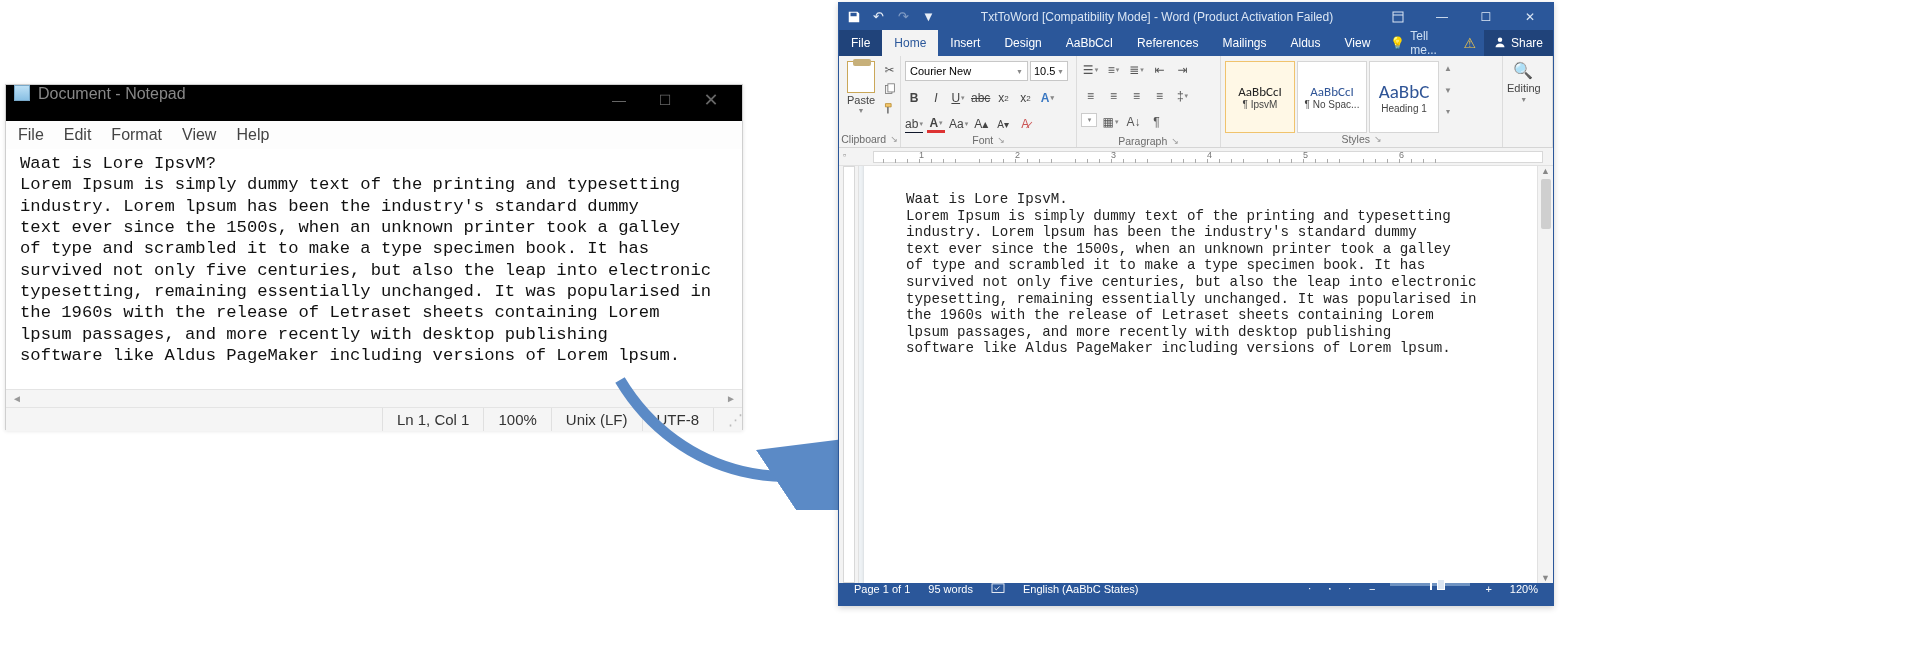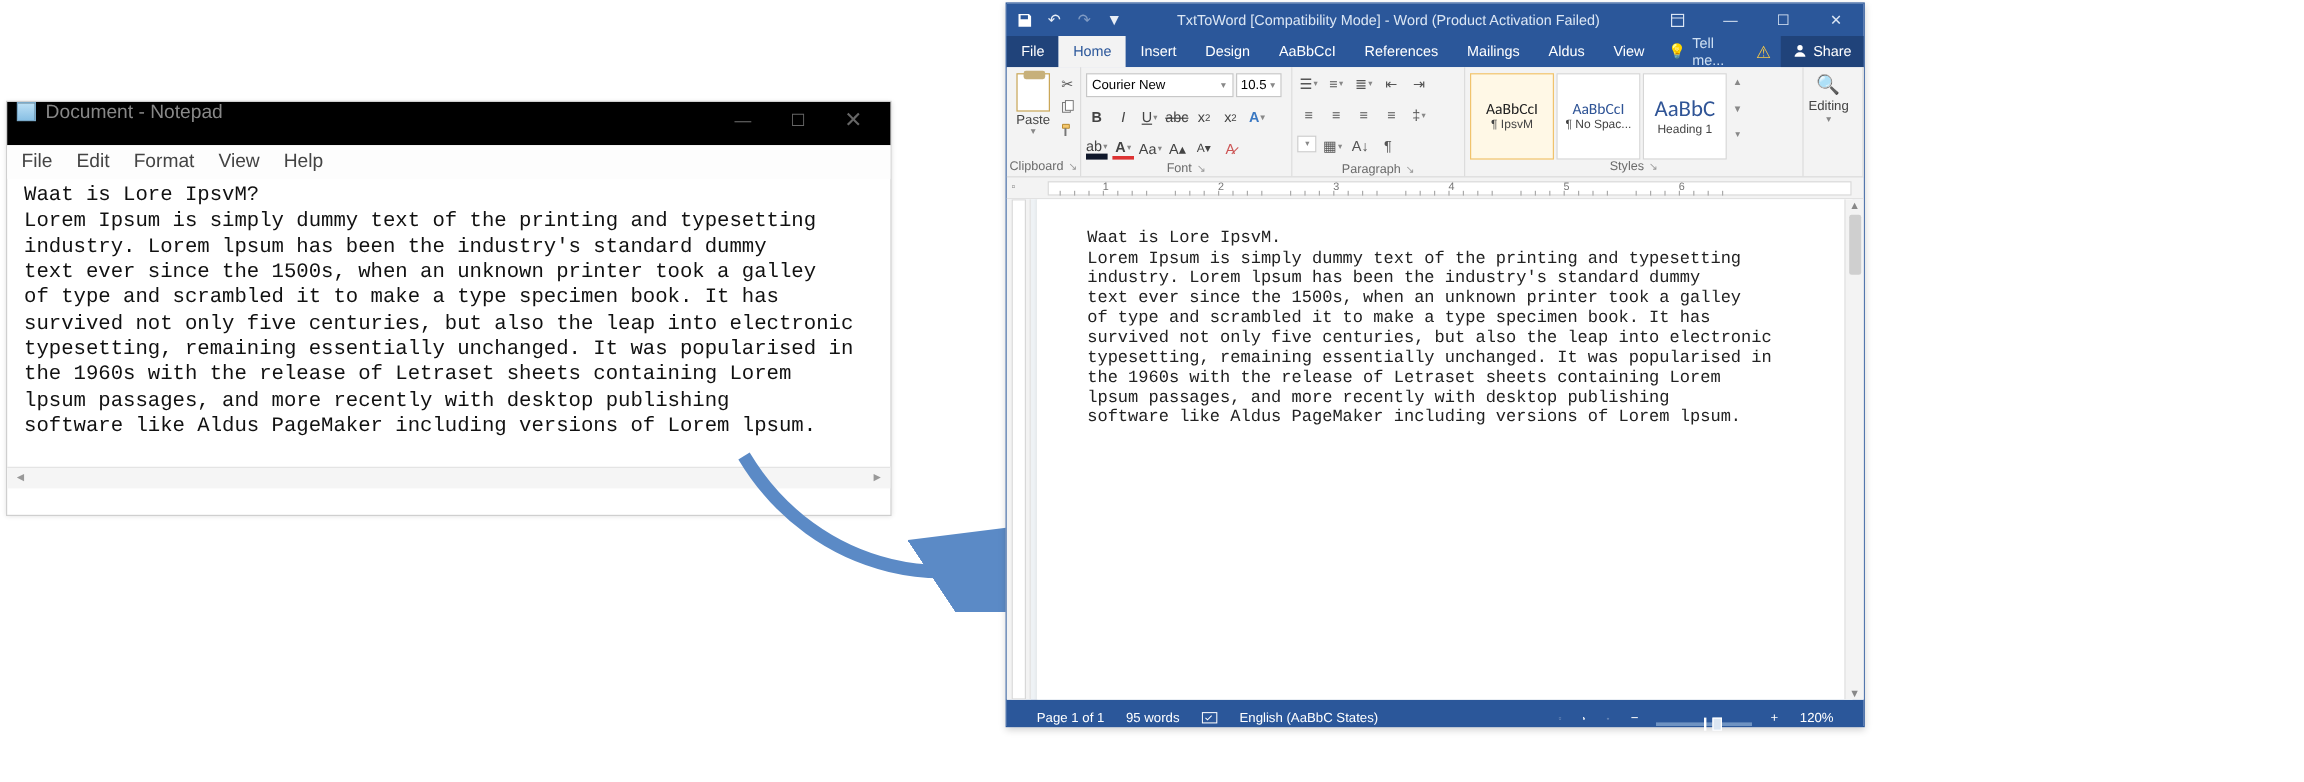--- a/index.html
+++ b/index.html
@@ -302,23 +302,23 @@
     display:flex; flex-direction:column; align-items:center;
   }
   .wd-vscroll .thumb{ margin-top:3px; width:10px; height:50px; background:#cfcfcf; border-radius:2px; }
   .wd-vscroll .arrow-btn{ font-size:9px; color:#888; }
 
   
   .wd-statusbar{
     height:22px;
     background:#2b579a;
     color:#fff;
-    display:flex; align-items:flex-end;
+    display:flex; align-items:flex-start;
     font-size:11px;
-    padding:0 16px;
+    padding:0 6px;
   }
   .wd-statusbar .sb-item{ padding:0 9px; display:flex; align-items:center; gap:5px; }
   .wd-statusbar .sb-spacer{flex:1;}
   .wd-statusbar .viewbtn{width:20px; display:flex; justify-content:center;}
   .wd-statusbar .zoom-slider{
     width:80px; height:3px; background:#6f93c2; position:relative; margin:0 6px;
   }
   .wd-statusbar .zoom-slider::before{content:"";position:absolute;left:50%;top:-4px;width:2px;height:11px;background:#fff;}
   .wd-statusbar .zoom-slider .zthumb{position:absolute; left:58%; top:-4px; width:8px;height:11px;background:#dce6f2;border:1px solid #fff;}
 
@@ -349,20 +349,28 @@
 text ever since the 1500s, when an unknown printer took a galley
 of type and scrambled it to make a type specimen book. It has
 survived not only five centuries, but also the leap into electronic
 typesetting, remaining essentially unchanged. It was popularised in
 the 1960s with the release of Letraset sheets containing Lorem
 lpsum passages, and more recently with desktop publishing
 software like Aldus PageMaker including versions of Lorem lpsum.</div>
   <div class="np-hscroll">
     <span>◄</span>
     <span>►</span>
+  </div>
+  <div class="np-statusbar">
+    <div class="np-status-spacer"></div>
+    <div>Ln 1, Col 1</div>
+    <div>100%</div>
+    <div>Unix (LF)</div>
+    <div>UTF-8</div>
+    <div class="np-grip">⋰</div>
   </div>
 </div>
 
 <svg class="arrow" viewBox="0 0 300 150">
   <defs>
     <marker id="arrhead" markerWidth="12" markerHeight="12" refX="9" refY="6" orient="auto">
       <path d="M0,0 L12,6 L0,12 Z" fill="#5b8ac6"></path>
     </marker>
   </defs>
   <path d="M20,20 C80,120 200,140 275,90" stroke="#5b8ac6" stroke-width="11" fill="none" marker-end="url(#arrhead)"></path>
@@ -477,21 +485,21 @@
               <span class="dd">▾</span>
             </span>
           <span class="btn">
               <span style="text-decoration:line-through">abc</span>
             </span>
           <span class="btn">x<sub style="font-size:8px">2</sub></span>
           <span class="btn">x<sup style="font-size:8px">2</sup></span>
           <span class="btn" style="color:#3a78c2;font-weight:bold">A<span class="dd">▾</span></span>
         </div>
         <div class="font-row3">
-          <span class="btn" style="border-bottom:5px solid #0f172a;">ab<span class="dd">▾</span></span>
+          <span class="btn" style="border-bottom:1px solid #0f172a;">ab<span class="dd">▾</span></span>
           <span class="btn" style="border-bottom:3px solid #d33;">
               <b>A</b>
               <span class="dd">▾</span>
             </span>
           <span class="btn">Aa<span class="dd">▾</span></span>
           <span class="btn">A▴</span>
           <span class="btn" style="font-size:10px">A▾</span>
           <span class="btn" style="color:#c55">A̷</span>
         </div>
       </div>

